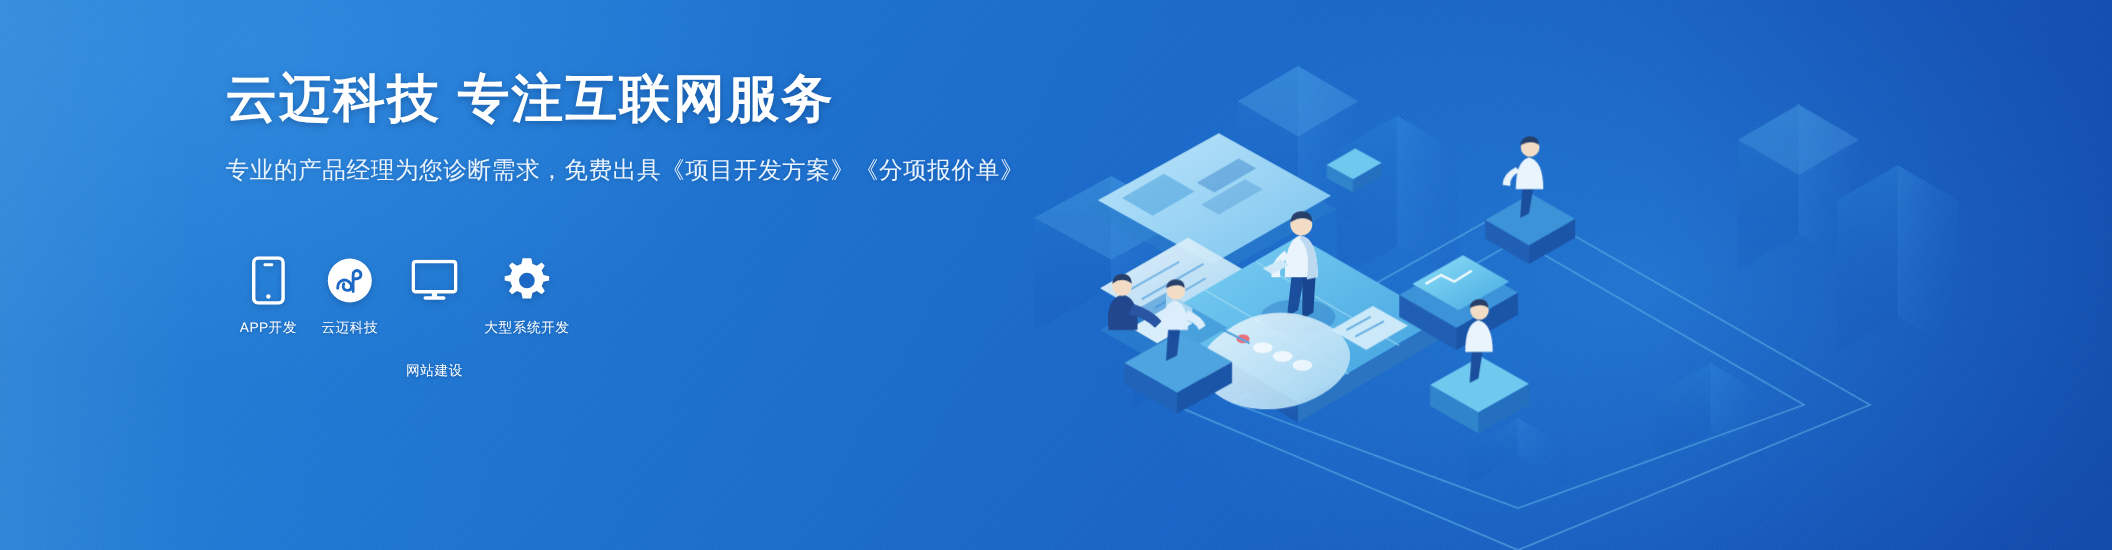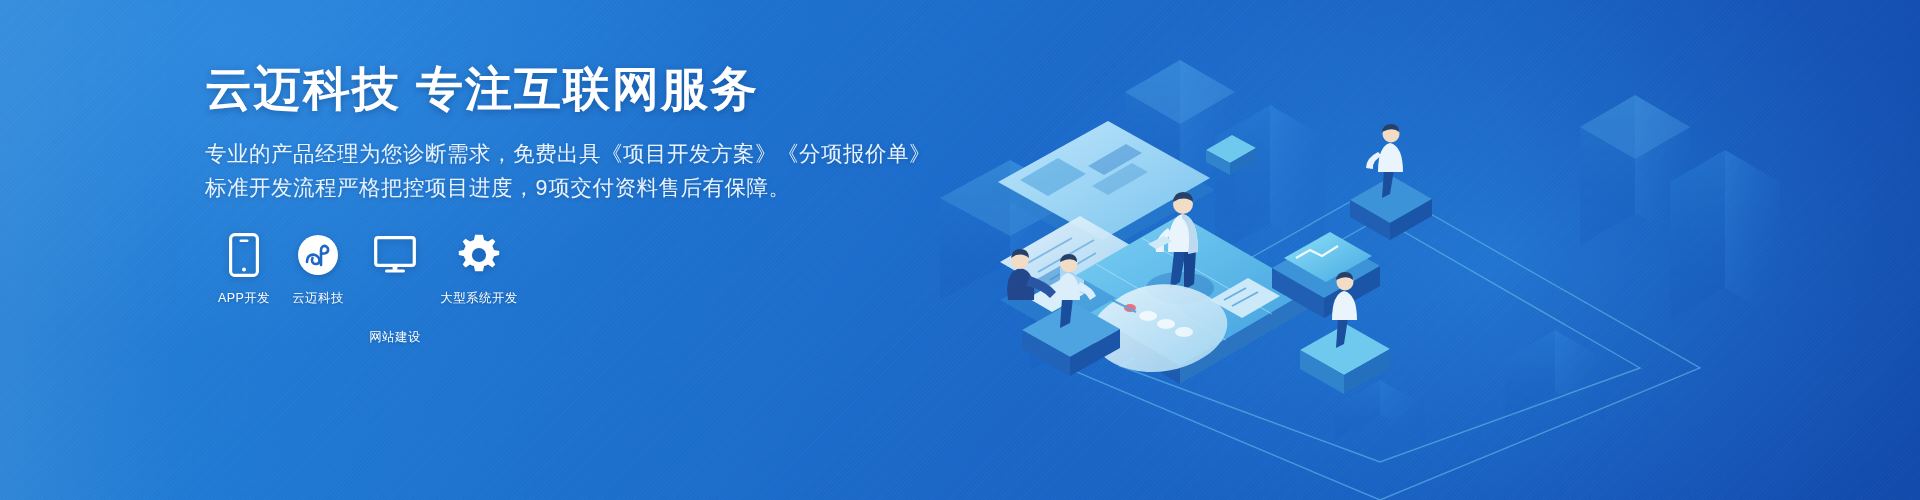--- a/index.html
+++ b/index.html
@@ -39,21 +39,21 @@
     letter-spacing:2px;
     text-shadow:0 2px 7px rgba(4,32,78,0.34);
     white-space:nowrap;
   }
   .subtitle{
     margin-top:21px;
     color:#eaf4ff;
     font-size:21.5px;
     line-height:1.62;
     letter-spacing:0.5px;
-    font-family:Liberation Mono, monospace;
+    font-family:Liberation Serif, serif;
     text-shadow:0 1px 4px rgba(4,32,78,0.22);
     white-space:nowrap;
   }
   .subtitle .ln{ display:block; }
 
   
   .services{
     position:absolute; left:205px; top:232px;
     display:flex; align-items:flex-start; z-index:7;
   }
@@ -285,21 +285,20 @@
         <polygon points="326,150 350,163 350,175 326,162" fill="#2f84cc"></polygon>
         <polygon points="350,163 376,148 376,160 350,175" fill="#2470bf"></polygon>
       </g>
     </svg>
   </div>
 
   <div class="content">
     <h1 class="headline">云迈科技 专注互联网服务</h1>
     <div class="subtitle">
       <span class="ln">专业的产品经理为您诊断需求，免费出具《项目开发方案》《分项报价单》</span>
-      <span class="ln">标准开发流程严格把控项目进度，9项交付资料售后有保障。</span>
     </div>
   </div>
 
   <div class="services">
 
     <div class="svc" style="width:78px;">
       <span class="svc-ico">
         <svg width="30" height="44" viewBox="0 0 30 44">
           <rect x="1.6" y="1.6" width="26.8" height="40.8" rx="4.2" ry="4.2" fill="none" stroke="#ffffff" stroke-width="3.2"></rect>
           <rect x="10.5" y="6.4" width="9" height="2.6" rx="1.3" fill="#ffffff"></rect>

